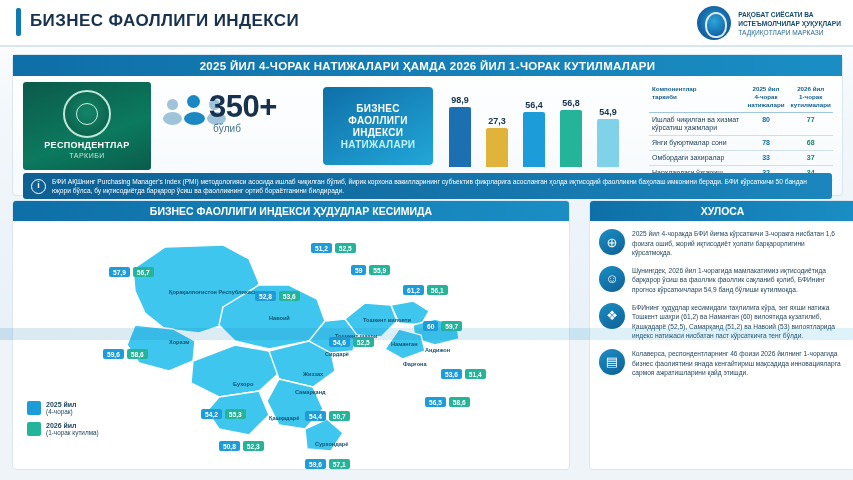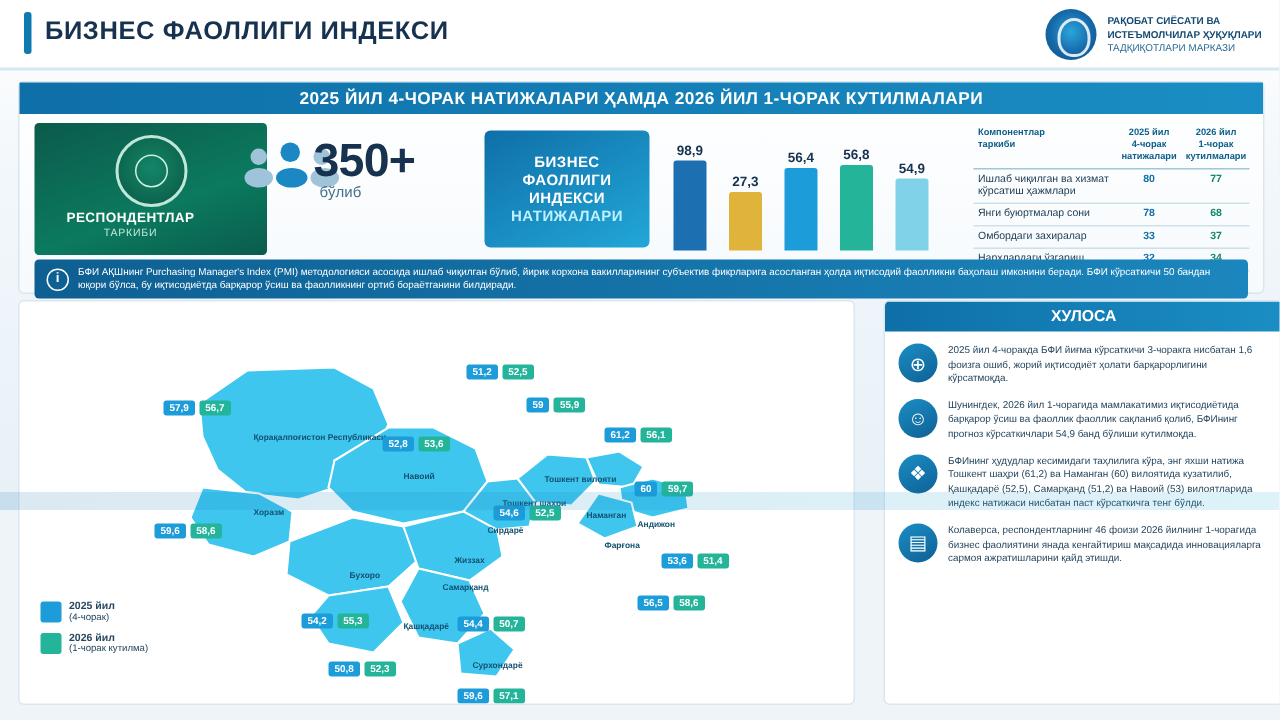--- a/index.html
+++ b/index.html
@@ -28,21 +28,21 @@
 
   
   .panel{position:absolute;left:12px;top:54px;width:829px;height:140px;
     background:linear-gradient(180deg,#ffffff,#f6fafd);border:1px solid #dbe7ef;border-radius:4px;text-decoration:underline;}
   .panel-title{position:absolute;left:0;top:0;width:829px;height:21px;
     background:linear-gradient(90deg,#0f6fa8,#1a8ec4);color:#fff;font-size:11.5px;font-weight:bold;
     display:flex;align-items:center;justify-content:center;letter-spacing:.3px;}
 
   
   .resp{position:absolute;left:10px;top:27px;width:128px;height:88px;
-    background:linear-gradient(160deg,#0c5a4b,#0b7a5e 60%,#0a5c4c);border-radius:3px;color:#fff;padding-left:27px;}
+    background:linear-gradient(160deg,#0c5a4b,#0b7a5e 60%,#0a5c4c);border-radius:3px;color:#fff;}
   .resp-seal{position:absolute;left:50%;top:8px;transform:translateX(-50%);
     width:44px;height:44px;border-radius:50%;border:2px solid #bfe6d8;
     background:radial-gradient(circle at 50% 45%,#13866a,#0a5742);}
   .resp-seal:after{content:"";position:absolute;left:11px;top:11px;width:20px;height:20px;
     border:1px solid #cdeee0;border-radius:50%;}
   .resp-t1{position:absolute;left:0;top:58px;width:128px;text-align:center;font-size:9px;font-weight:bold;letter-spacing:.3px;}
   .resp-t2{position:absolute;left:0;top:70px;width:128px;text-align:center;font-size:7px;letter-spacing:.5px;color:#bfe7d8;}
 
   .people{position:absolute;left:150px;top:40px;width:62px;height:34px;}
   .people i{position:absolute;display:block;background:#9fc3d8;border-radius:50%;}
@@ -219,20 +219,21 @@
         </div>
     </div>
 
     <div class="note">
       <div class="note-ico">i</div>
       <div class="note-txt">БФИ АҚШнинг Purchasing Manager's Index (PMI) методологияси асосида ишлаб чиқилган бўлиб, йирик корхона вакилларининг субъектив фикрларига асосланган ҳолда иқтисодий фаолликни баҳолаш имконини беради. БФИ кўрсаткичи 50 бандан юқори бўлса, бу иқтисодиётда барқарор ўсиш ва фаолликнинг ортиб бораётганини билдиради.</div>
     </div>
   </div>
 
   <div class="mappanel">
+    <div class="ptitle">БИЗНЕС ФАОЛЛИГИ ИНДЕКСИ ҲУДУДЛАР КЕСИМИДА</div>
 
     <div class="uz-map">
       <svg width="470" height="230" viewBox="0 0 470 230">
         <g fill="#3ec6ef" stroke="#ffffff" stroke-width="1.4">
           <path d="M60,40 L92,18 L150,16 L176,30 L186,54 L176,74 L150,78 L150,96 L126,104 L92,100 L72,84 L62,62 Z"></path>
           <path d="M62,96 L100,100 L122,112 L120,132 L96,142 L66,134 L54,116 Z"></path>
           <path d="M150,78 L186,56 L216,56 L244,70 L252,92 L236,112 L196,120 L162,112 L146,96 Z"></path>
           <path d="M120,132 L162,116 L196,122 L206,144 L186,162 L146,168 L118,154 Z"></path>
           <path d="M196,122 L236,112 L258,122 L262,142 L240,158 L206,150 Z"></path>
           <path d="M236,112 L252,92 L272,90 L284,104 L280,122 L258,124 Z"></path>

